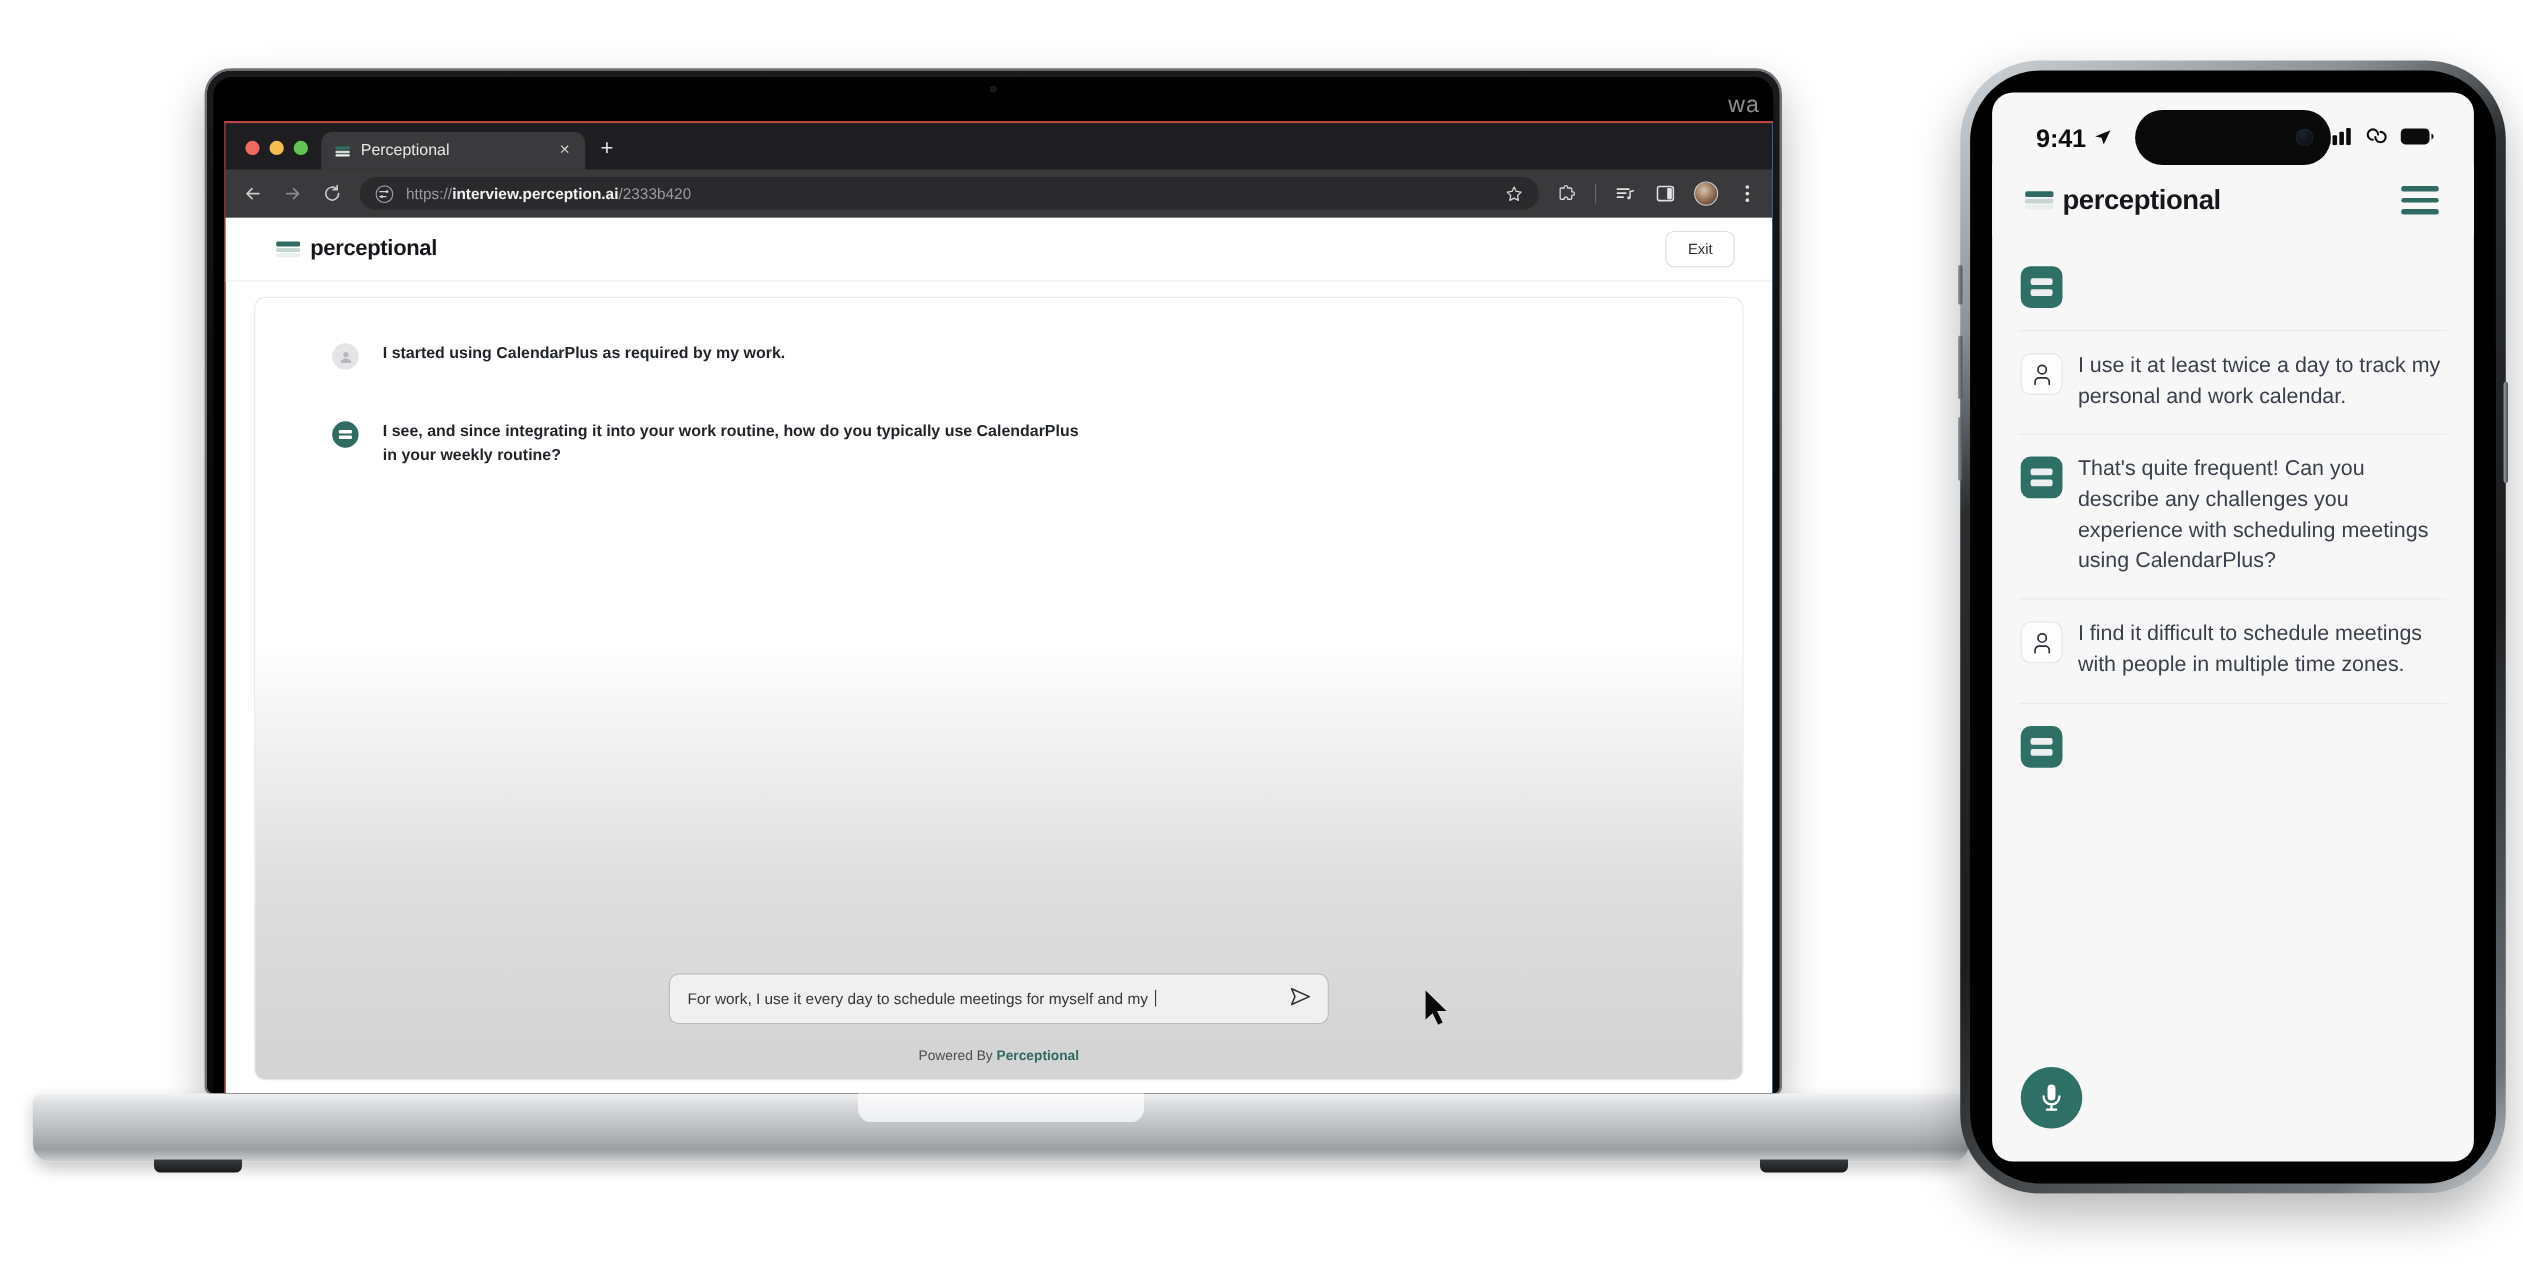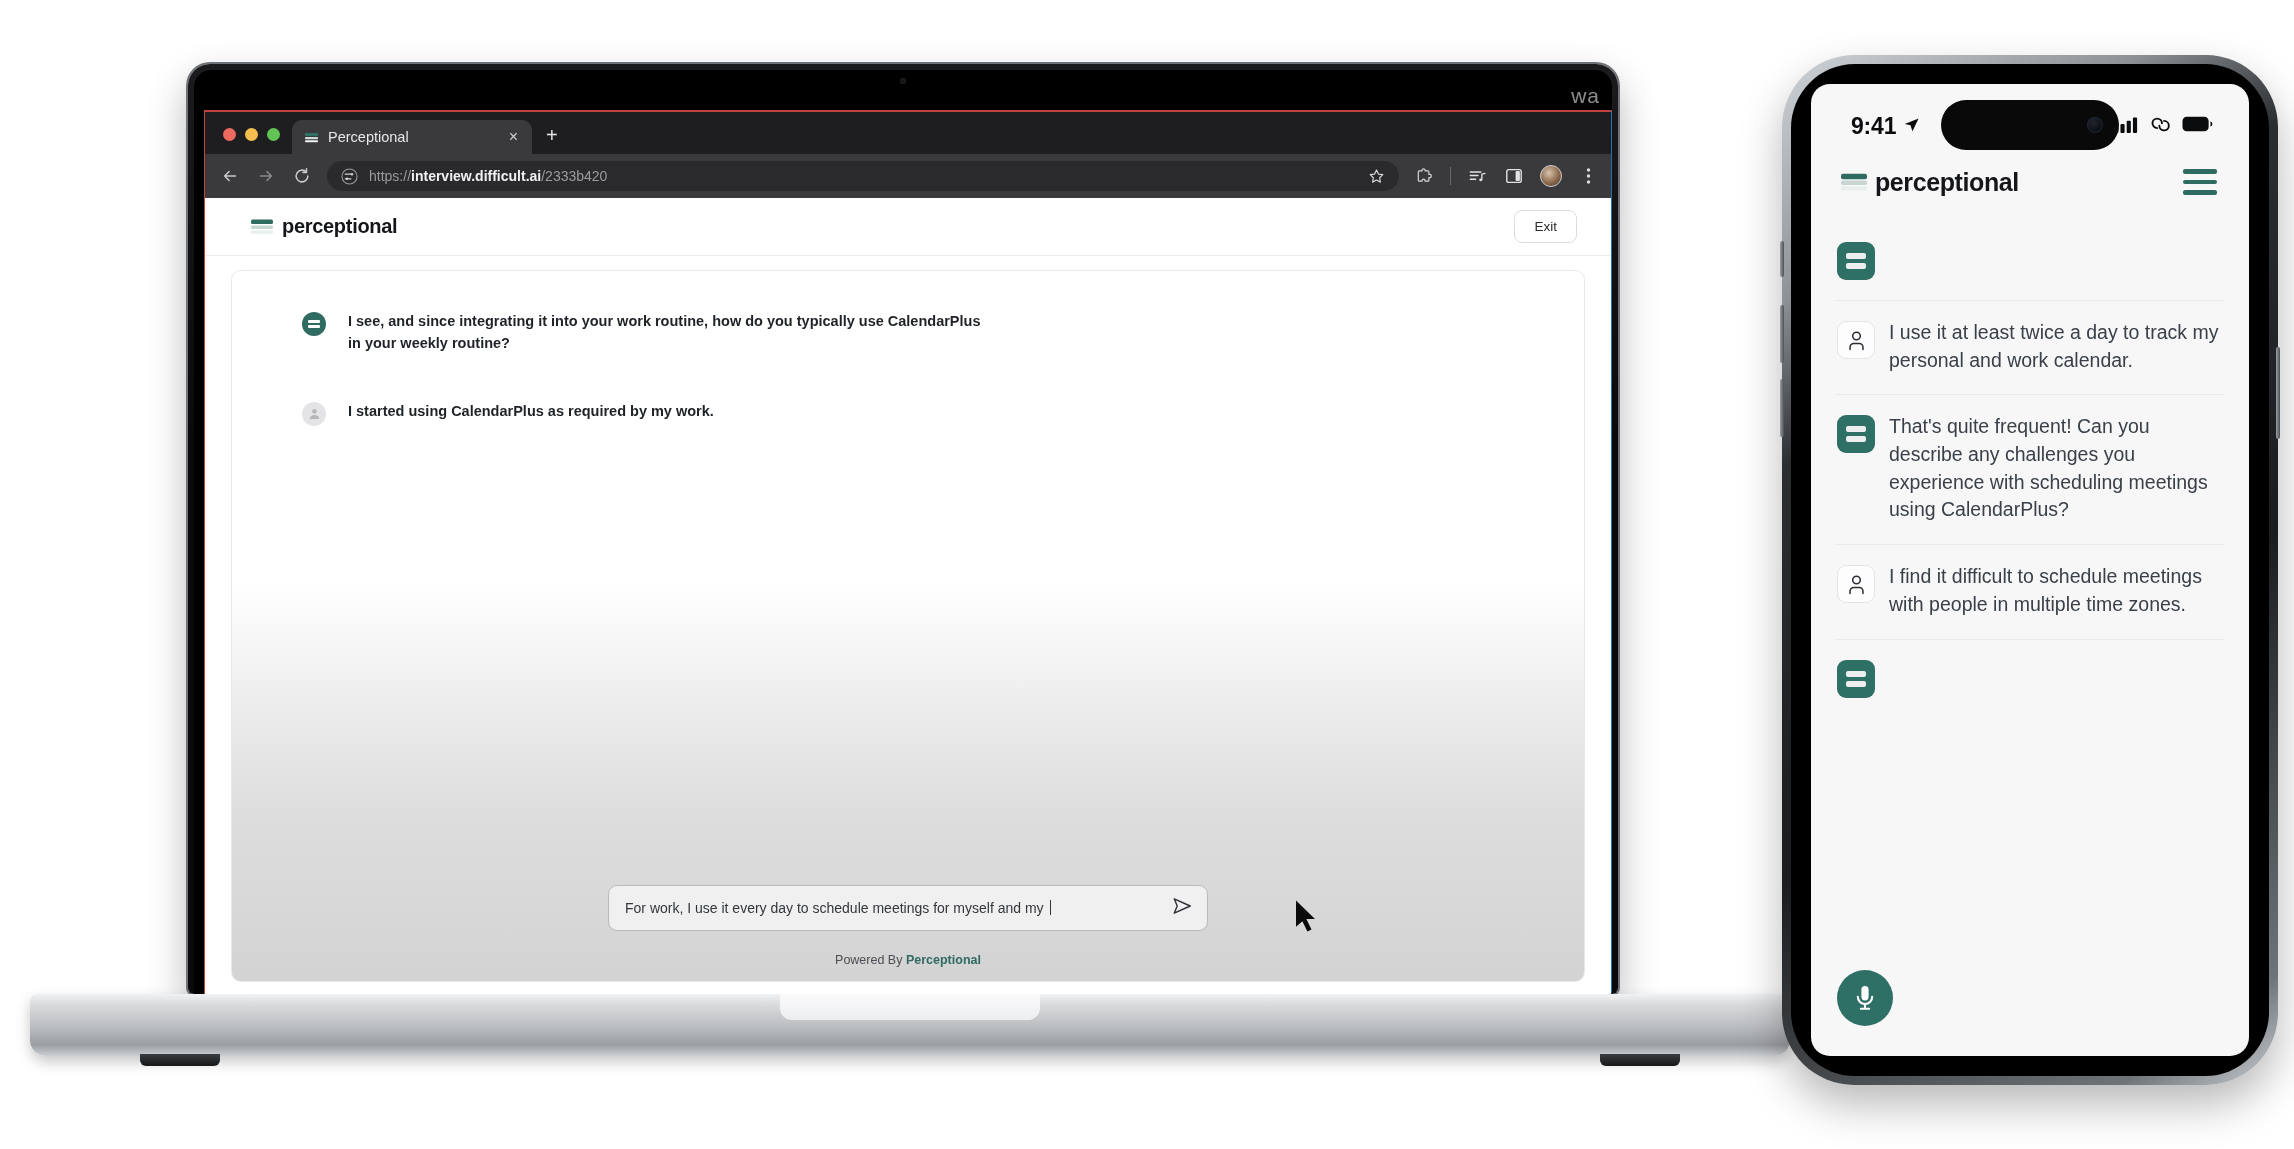--- a/index.html
+++ b/index.html
@@ -315,21 +315,21 @@
 
             <div class="omnibox">
               <span class="tb-icon">
                 <svg width="17" height="17" viewBox="0 0 18 18" fill="none">
                   <circle cx="9" cy="9" r="8" stroke="#9b9b9f" stroke-width="1.1"></circle>
                   <path d="M4.5 6.6h6M4.5 11.4h6" stroke="#d2d2d5" stroke-width="1.3" stroke-linecap="round"></path>
                   <circle cx="11.6" cy="6.6" r="1.35" fill="#d2d2d5"></circle>
                   <circle cx="6.4" cy="11.4" r="1.35" fill="#d2d2d5"></circle>
                 </svg>
               </span>
-              <span class="url"><span class="scheme">https://</span><span class="host">interview.difficult.ai</span><span class="path">/2333b420</span></span>
+              <span class="url"><span class="scheme">https://</span><span class="host">interview.perception.ai</span><span class="path">/2333b420</span></span>
               <span class="tb-icon omni-star">
                 <svg width="17" height="17" viewBox="0 0 18 18" fill="none">
                   <path d="M9 2.2l2.05 4.2 4.65.68-3.36 3.27.79 4.62L9 12.78l-4.13 2.19.79-4.62L2.3 7.08l4.65-.68z" stroke="#d7d7da" stroke-width="1.25" stroke-linejoin="round"></path>
                 </svg>
               </span>
             </div>
 
             <div class="tb-right">
               <span class="tb-icon">
                 <svg width="19" height="19" viewBox="0 0 20 20" fill="none">
@@ -376,38 +376,38 @@
               </div>
               <button class="exit-btn">Exit</button>
             </div>
 
             <div class="chat-card">
               <div class="chat-scroll">
 
 
                 <div class="msg">
                   <span class="msg-av">
-                    <span class="av-bot-circle">
-                        <i></i>
-                        <i></i>
-                      </span>
-                  </span>
-                  <span class="msg-text">I see, and since integrating it into your work routine, how do you typically use CalendarPlus in your weekly routine?</span>
-                </div>
-
-                <div class="msg">
-                  <span class="msg-av">
                     <span class="av-user-circle">
                       <svg width="13" height="13" viewBox="0 0 14 14" fill="none">
                         <circle cx="7" cy="4.7" r="2.5" fill="#b7b7bb"></circle>
                         <path d="M1.9 13c0-2.8 2.3-4.4 5.1-4.4s5.1 1.6 5.1 4.4" fill="#b7b7bb"></path>
                       </svg>
                     </span>
                   </span>
                   <span class="msg-text">I started using CalendarPlus as required by my work.</span>
+                </div>
+
+                <div class="msg">
+                  <span class="msg-av">
+                    <span class="av-bot-circle">
+                        <i></i>
+                        <i></i>
+                      </span>
+                  </span>
+                  <span class="msg-text">I see, and since integrating it into your work routine, how do you typically use CalendarPlus in your weekly routine?</span>
                 </div>
 
               </div>
 
               <div class="composer-wrap">
                 <div class="composer">
                   <span class="composer-text"><span>For work, I use it every day to schedule meetings for myself and my </span><span class="caret"></span></span>
                   <span class="send-icon">
                     <svg width="22" height="22" viewBox="0 0 24 24" fill="none">
                       <path d="M3.5 4.2L21 12 3.5 19.8 6.8 12z" stroke="#2b2e33" stroke-width="1.5" stroke-linejoin="round"></path>

